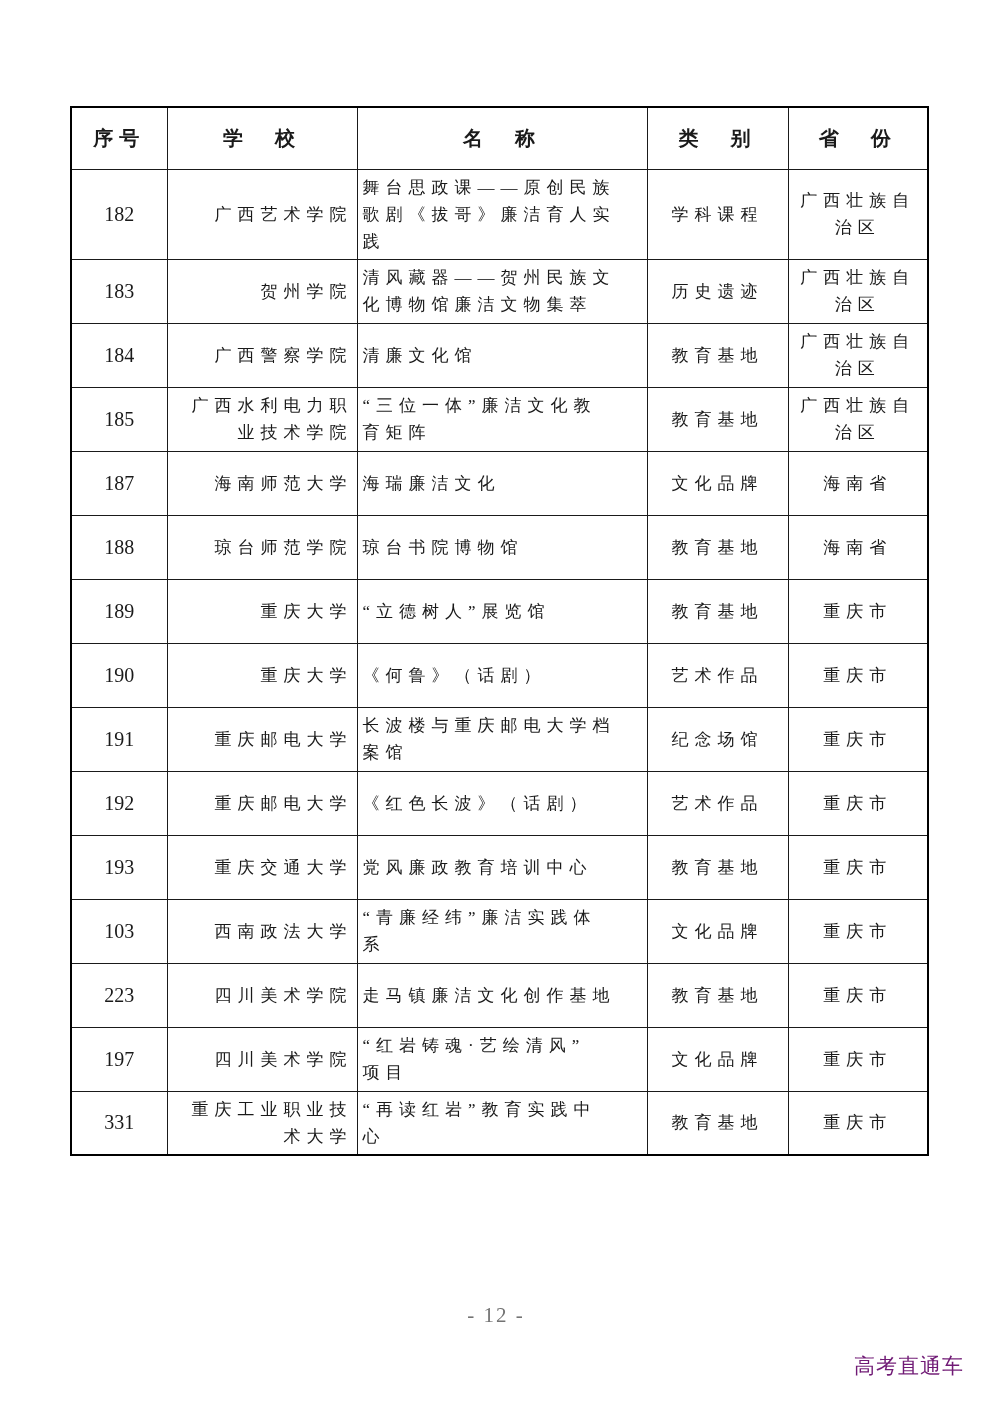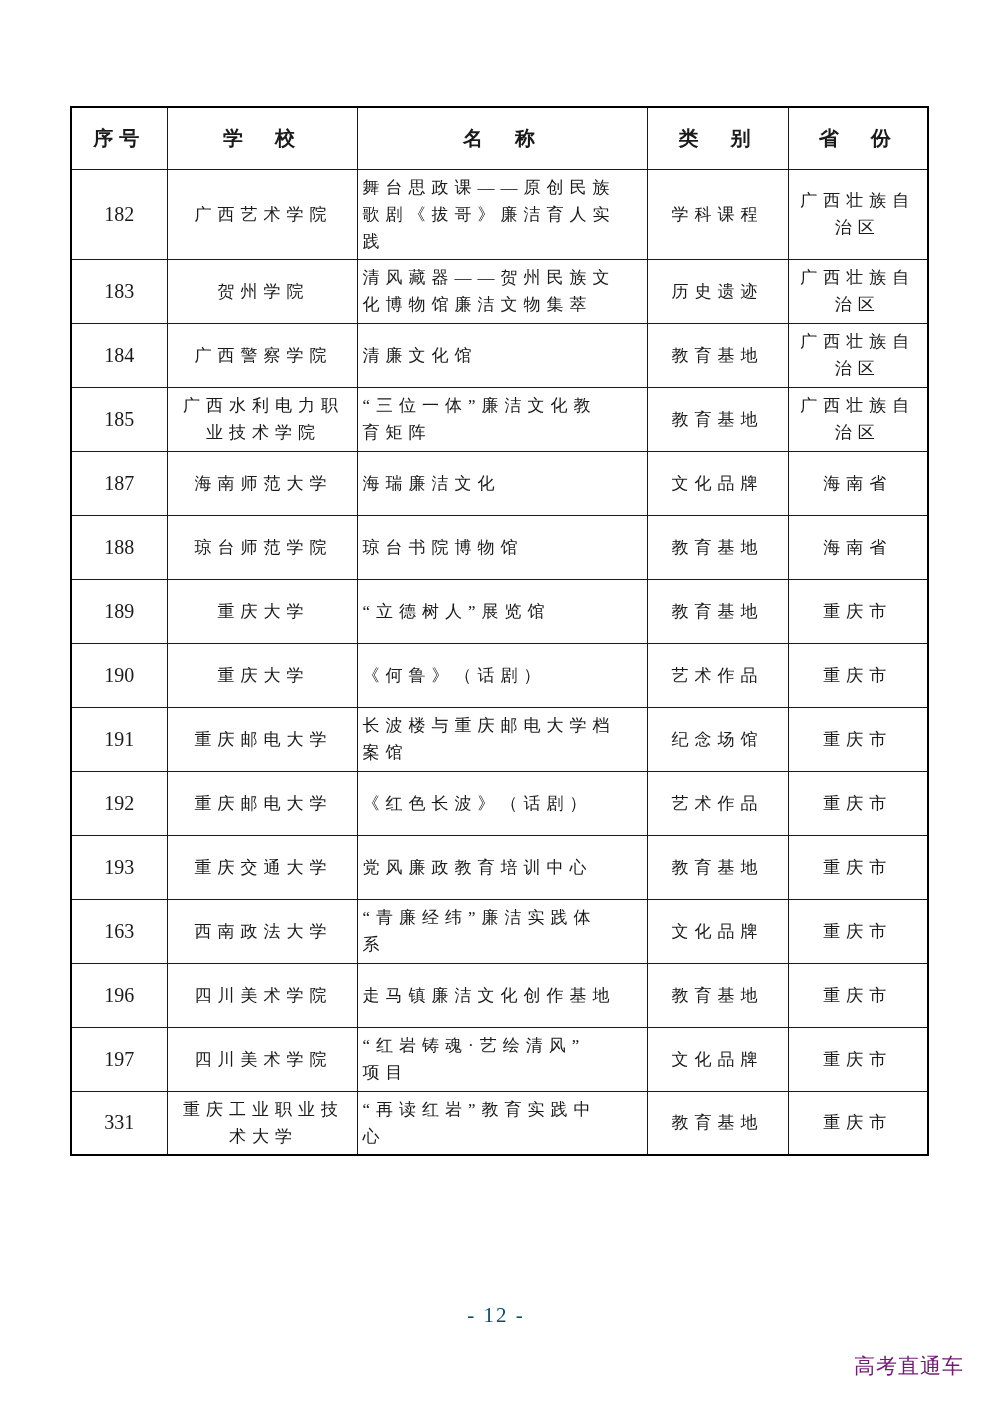--- a/index.html
+++ b/index.html
@@ -48,42 +48,42 @@
     text-align: center;
     letter-spacing: 6px;
   }
   td.c-no {
     text-align: center;
     font-size: 20px;
     letter-spacing: 0;
     font-family: "Liberation Serif", "DejaVu Serif", serif;
   }
   td.c-school {
-    text-align: center;
+    text-align: right;
     padding-left: 7px;
     padding-right: 4px;
   }
   td.c-name {
     text-align: justify;
     padding-left: 5px;
     padding-right: 4px;
   }
   td.c-cat, td.c-prov {
     text-align: center;
   }
 
   .page-number {
     position: absolute;
     left: 0;
     top: 1303px;
     width: 100%;
     text-align: center;
     font-size: 21px;
     letter-spacing: 2px;
-    color: #0c4a6e;
+    color: #737373;
   }
   .watermark {
     position: absolute;
     right: 28px;
     top: 1352px;
     font-size: 21px;
     letter-spacing: 1px;
     color: #701a75;
     text-shadow: 1px 1px 0 rgba(255,255,255,0.9);
     font-family: "Liberation Sans", "DejaVu Sans", sans-serif;
@@ -206,30 +206,30 @@
     <tr>
       <td class="c-no">193</td>
       <td class="c-school">重庆交通大学</td>
       <td class="c-name">党风廉政教育培训中心</td>
       <td class="c-cat">教育基地</td>
       <td class="c-prov">重庆市</td>
     </tr>
 
 
     <tr>
-      <td class="c-no">163</td>
+      <td class="c-no">103</td>
       <td class="c-school">西南政法大学</td>
       <td class="c-name">“青廉经纬”廉洁实践体
 系</td>
       <td class="c-cat">文化品牌</td>
       <td class="c-prov">重庆市</td>
     </tr>
 
     <tr>
-      <td class="c-no">196</td>
+      <td class="c-no">223</td>
       <td class="c-school">四川美术学院</td>
       <td class="c-name">走马镇廉洁文化创作基地</td>
       <td class="c-cat">教育基地</td>
       <td class="c-prov">重庆市</td>
     </tr>
 
     <tr>
       <td class="c-no">197</td>
       <td class="c-school">四川美术学院</td>
       <td class="c-name">“红岩铸魂·艺绘清风”

